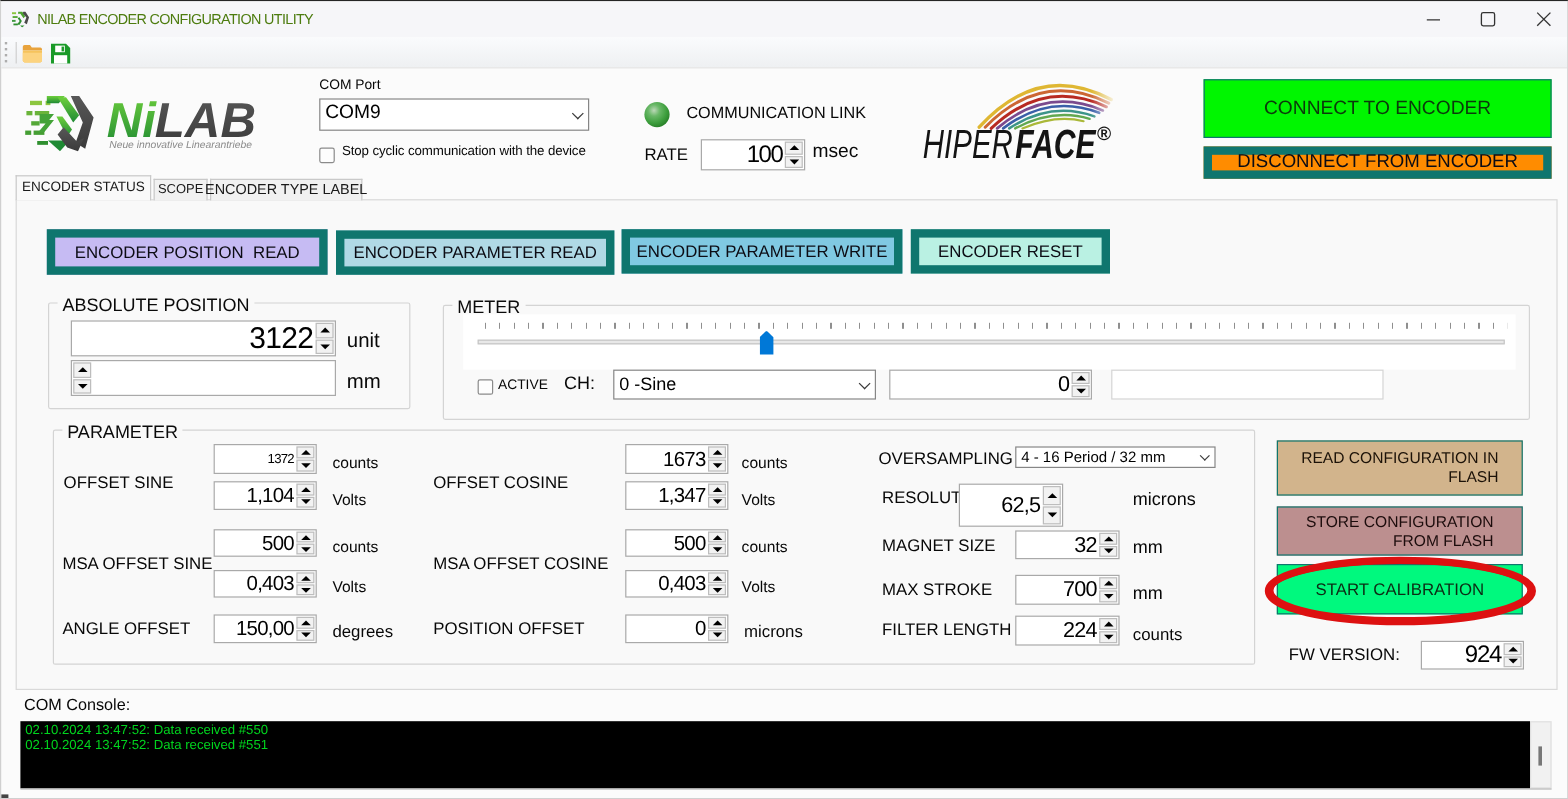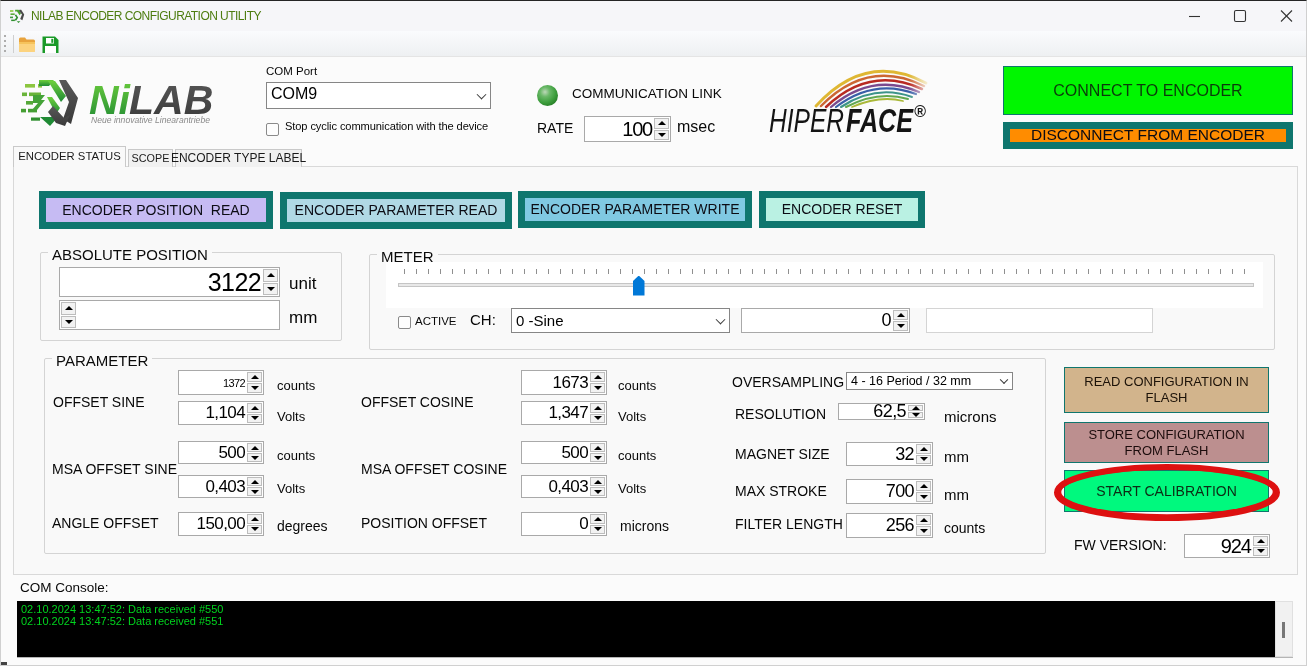--- a/index.html
+++ b/index.html
@@ -10,21 +10,21 @@
 #ttxt{left:30px;top:8px;font-size:12px;color:#4d7c0f;letter-spacing:-0.55px}
 
 #tbar{left:0;top:30px;width:1305px;height:26px;background:linear-gradient(#fafbfd,#eef0f2);border-bottom:1px solid #e4e4e4}
 
 .wctl{stroke:#333;stroke-width:1.1;fill:none}
 
 .tab{top:148px;height:18px;background:#f1f1f1;border:1px solid #c9c9c9;border-bottom:none;font-size:11.3px;color:#1a1a1a;display:flex;align-items:center;justify-content:center;white-space:nowrap;padding-bottom:2px}
 #tab1{left:12px;top:145px;width:113px;height:21px;background:#f9f9f9;z-index:3}
 #page{left:12px;top:165px;width:1285px;height:409px;background:#f9f9f9;border:1px solid #d9d9d9;border-top:1px solid #d9d9d9}
 
-.btn{border:7px solid #0f766e;display:flex;align-items:center;justify-content:center;text-align:center;font-size:14px;color:#0c0c14;line-height:1.2}
+.btn{border:7px solid #0f766e;display:flex;align-items:center;justify-content:center;text-align:right;font-size:14px;color:#0c0c14;line-height:1.2}
 .grad{background-image:linear-gradient(rgba(255,255,255,.3),rgba(255,255,255,0) 50%,rgba(0,0,0,.03))}
 
 .grp{border:1px solid #d4d4d4;border-radius:2px}
 .grp>span{position:absolute;top:-7px;left:7px;background:#f9f9f9;padding:0 4px;font-size:15px;color:#0a0a0a;white-space:nowrap}
 
 .spin{background:#fff;border:1px solid #a9a9a9;display:flex}
 .sv{flex:1;text-align:right;align-self:center;letter-spacing:-0.6px;white-space:nowrap;padding-right:1px}
 .sb{width:15px;display:flex;flex-direction:column;margin:1px;gap:1px}
 .su,.sd{flex:1;background:#f2f2f2;border:1px solid #bdbdbd;position:relative}
 .su:after,.sd:after{content:"";position:absolute;left:50%;top:50%;transform:translate(-50%,-50%);border-left:4px solid transparent;border-right:4px solid transparent}
@@ -311,21 +311,21 @@
 <div class="ab lbl" style="left:617px;top:377px;font-size:13px">counts</div>
 <div class="ab lbl" style="left:617px;top:408px;font-size:13px">Volts</div>
 <div class="ab lbl" style="left:617px;top:447px;font-size:13px">counts</div>
 <div class="ab lbl" style="left:617px;top:480px;font-size:13px">Volts</div>
 <div class="ab lbl" style="left:619px;top:517px;font-size:14px">microns</div>
 
 <div class="cmb" style="left:845px;top:371px;width:167px;height:18px">
     <span style="font-size:12.5px;padding-left:4px">4 - 16 Period / 32 mm</span>
     <i style="width:6px;height:6px"></i>
   </div>
-<div class="spin ab" style="left:837px;top:402px;width:87px;height:17px">
+<div class="spin ab" style="left:798px;top:402px;width:87px;height:36px">
     <div class="sv" style="font-size:18px">62,5</div>
     <div class="sb">
       <div class="su"></div>
       <div class="sd"></div>
     </div>
   </div>
 <div class="ab lbl" style="left:943px;top:407px;font-size:15px">microns</div>
 <div class="spin ab" style="left:845px;top:441px;width:87px;height:24px">
     <div class="sv" style="font-size:18px">32</div>
     <div class="sb">
@@ -336,21 +336,21 @@
 <div class="ab lbl" style="left:943px;top:447px;font-size:15px">mm</div>
 <div class="spin ab" style="left:845px;top:478px;width:87px;height:25px">
     <div class="sv" style="font-size:18px">700</div>
     <div class="sb">
       <div class="su"></div>
       <div class="sd"></div>
     </div>
   </div>
 <div class="ab lbl" style="left:943px;top:485px;font-size:15px">mm</div>
 <div class="spin ab" style="left:845px;top:512px;width:87px;height:25px">
-    <div class="sv" style="font-size:18px">256</div>
+    <div class="sv" style="font-size:18px">224</div>
     <div class="sb">
       <div class="su"></div>
       <div class="sd"></div>
     </div>
   </div>
 <div class="ab lbl" style="left:943px;top:519px;font-size:14px">counts</div>
 
 <div class="btn ab" style="left:1063px;top:366px;width:205px;height:46px;background:#d2b48c;border-width:1.5px;color:#1c1208;font-size:13px">READ CONFIGURATION IN<br>FLASH</div>
 <div class="btn ab" style="left:1063px;top:421px;width:205px;height:41px;background:#bc8f8f;border-width:1.5px;color:#1c0c0c;font-size:13px">STORE CONFIGURATION<br>FROM FLASH</div>
 <div class="btn ab" style="left:1063px;top:469px;width:205px;height:42px;background:#00f97e;border-width:1.5px;color:#0c2c14">START CALIBRATION</div>

